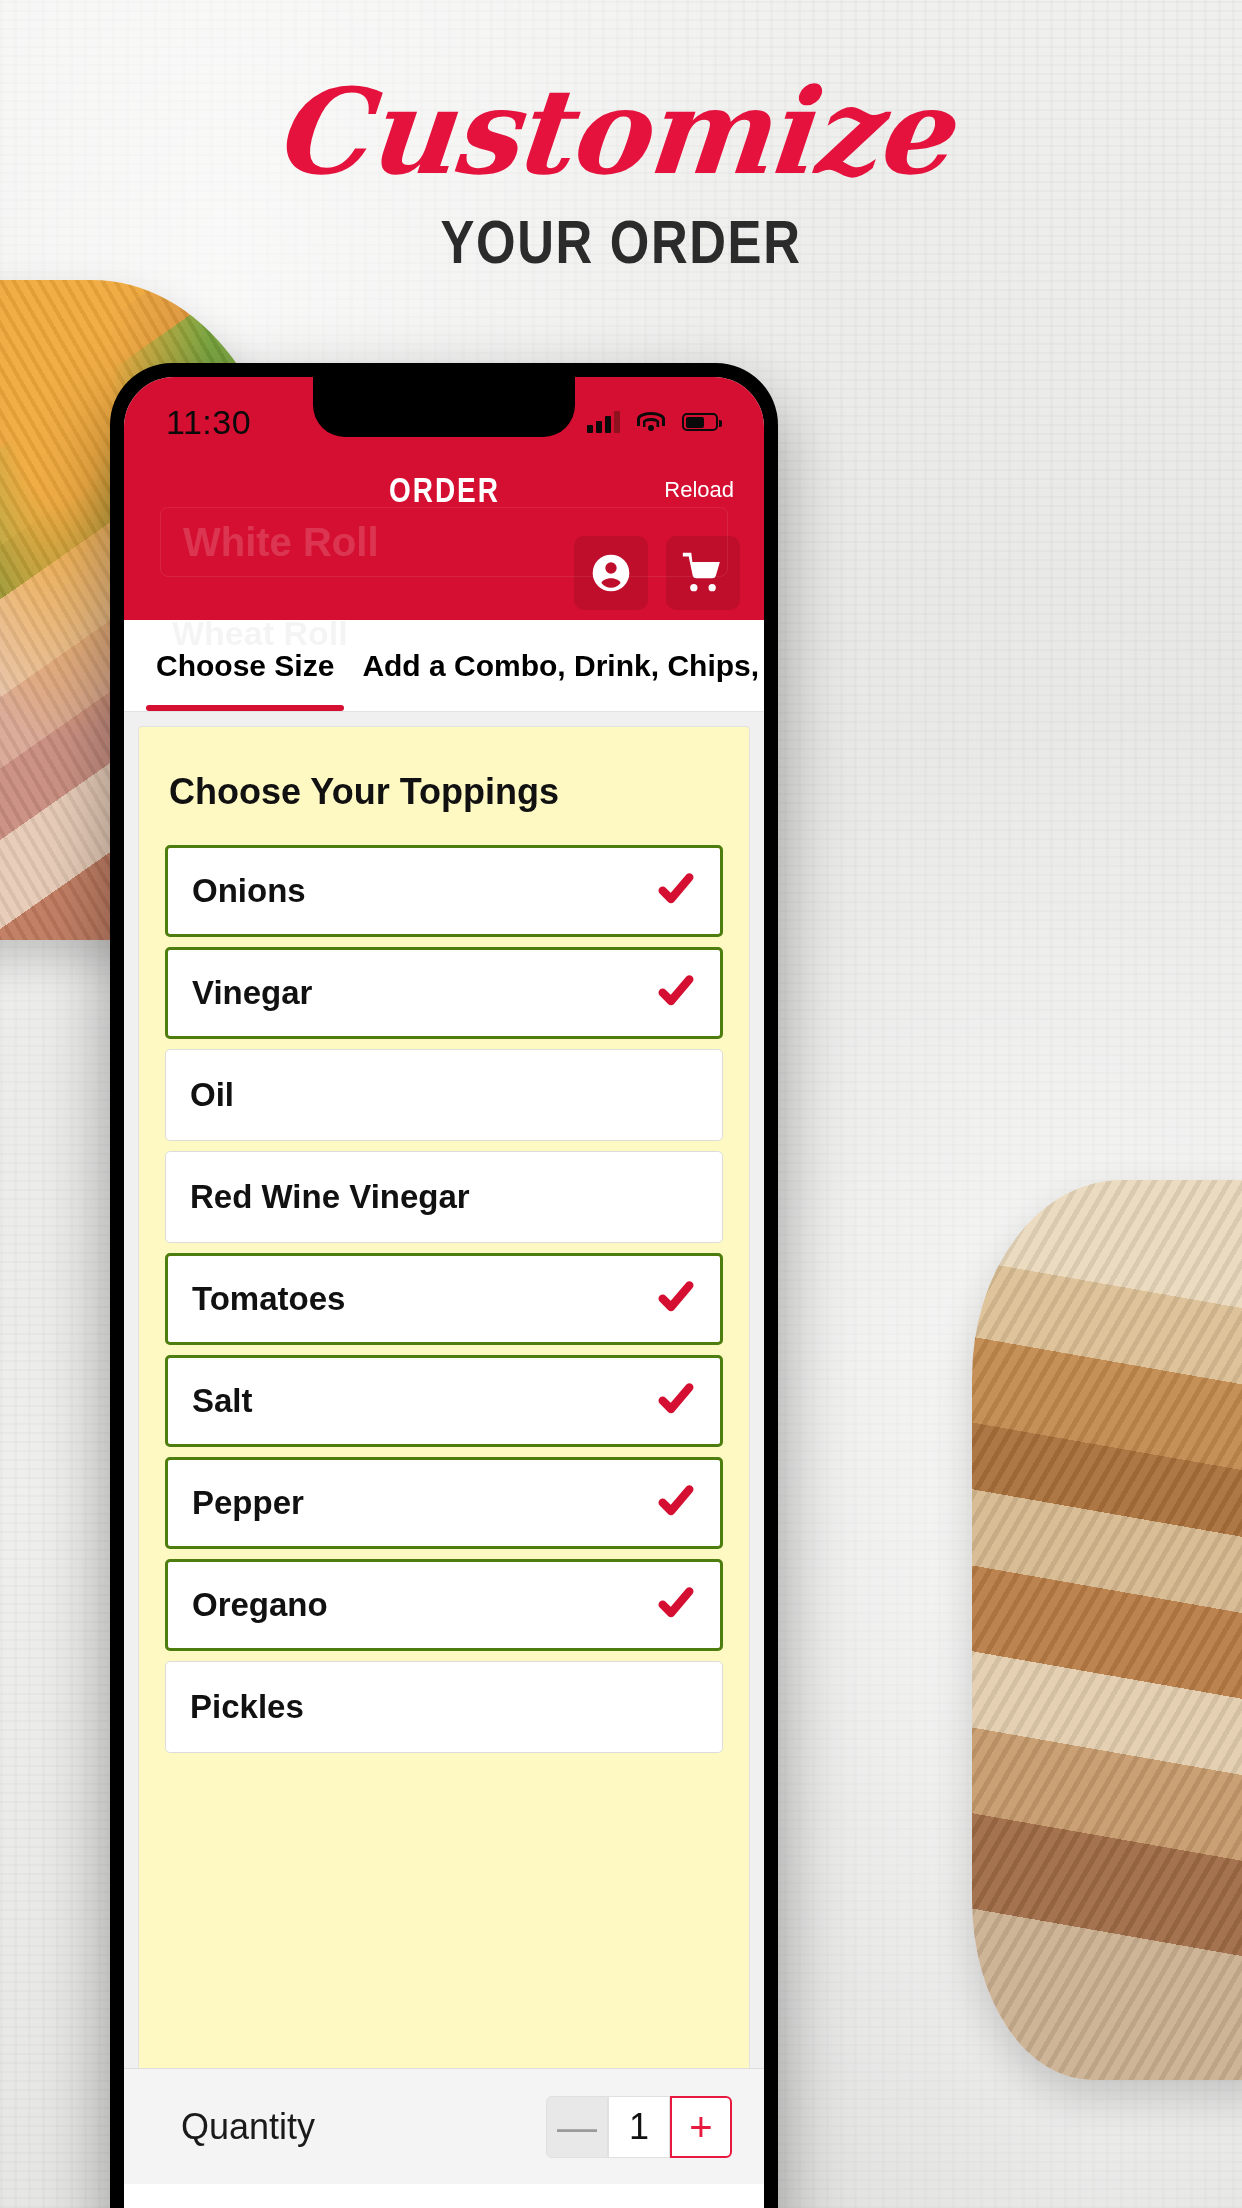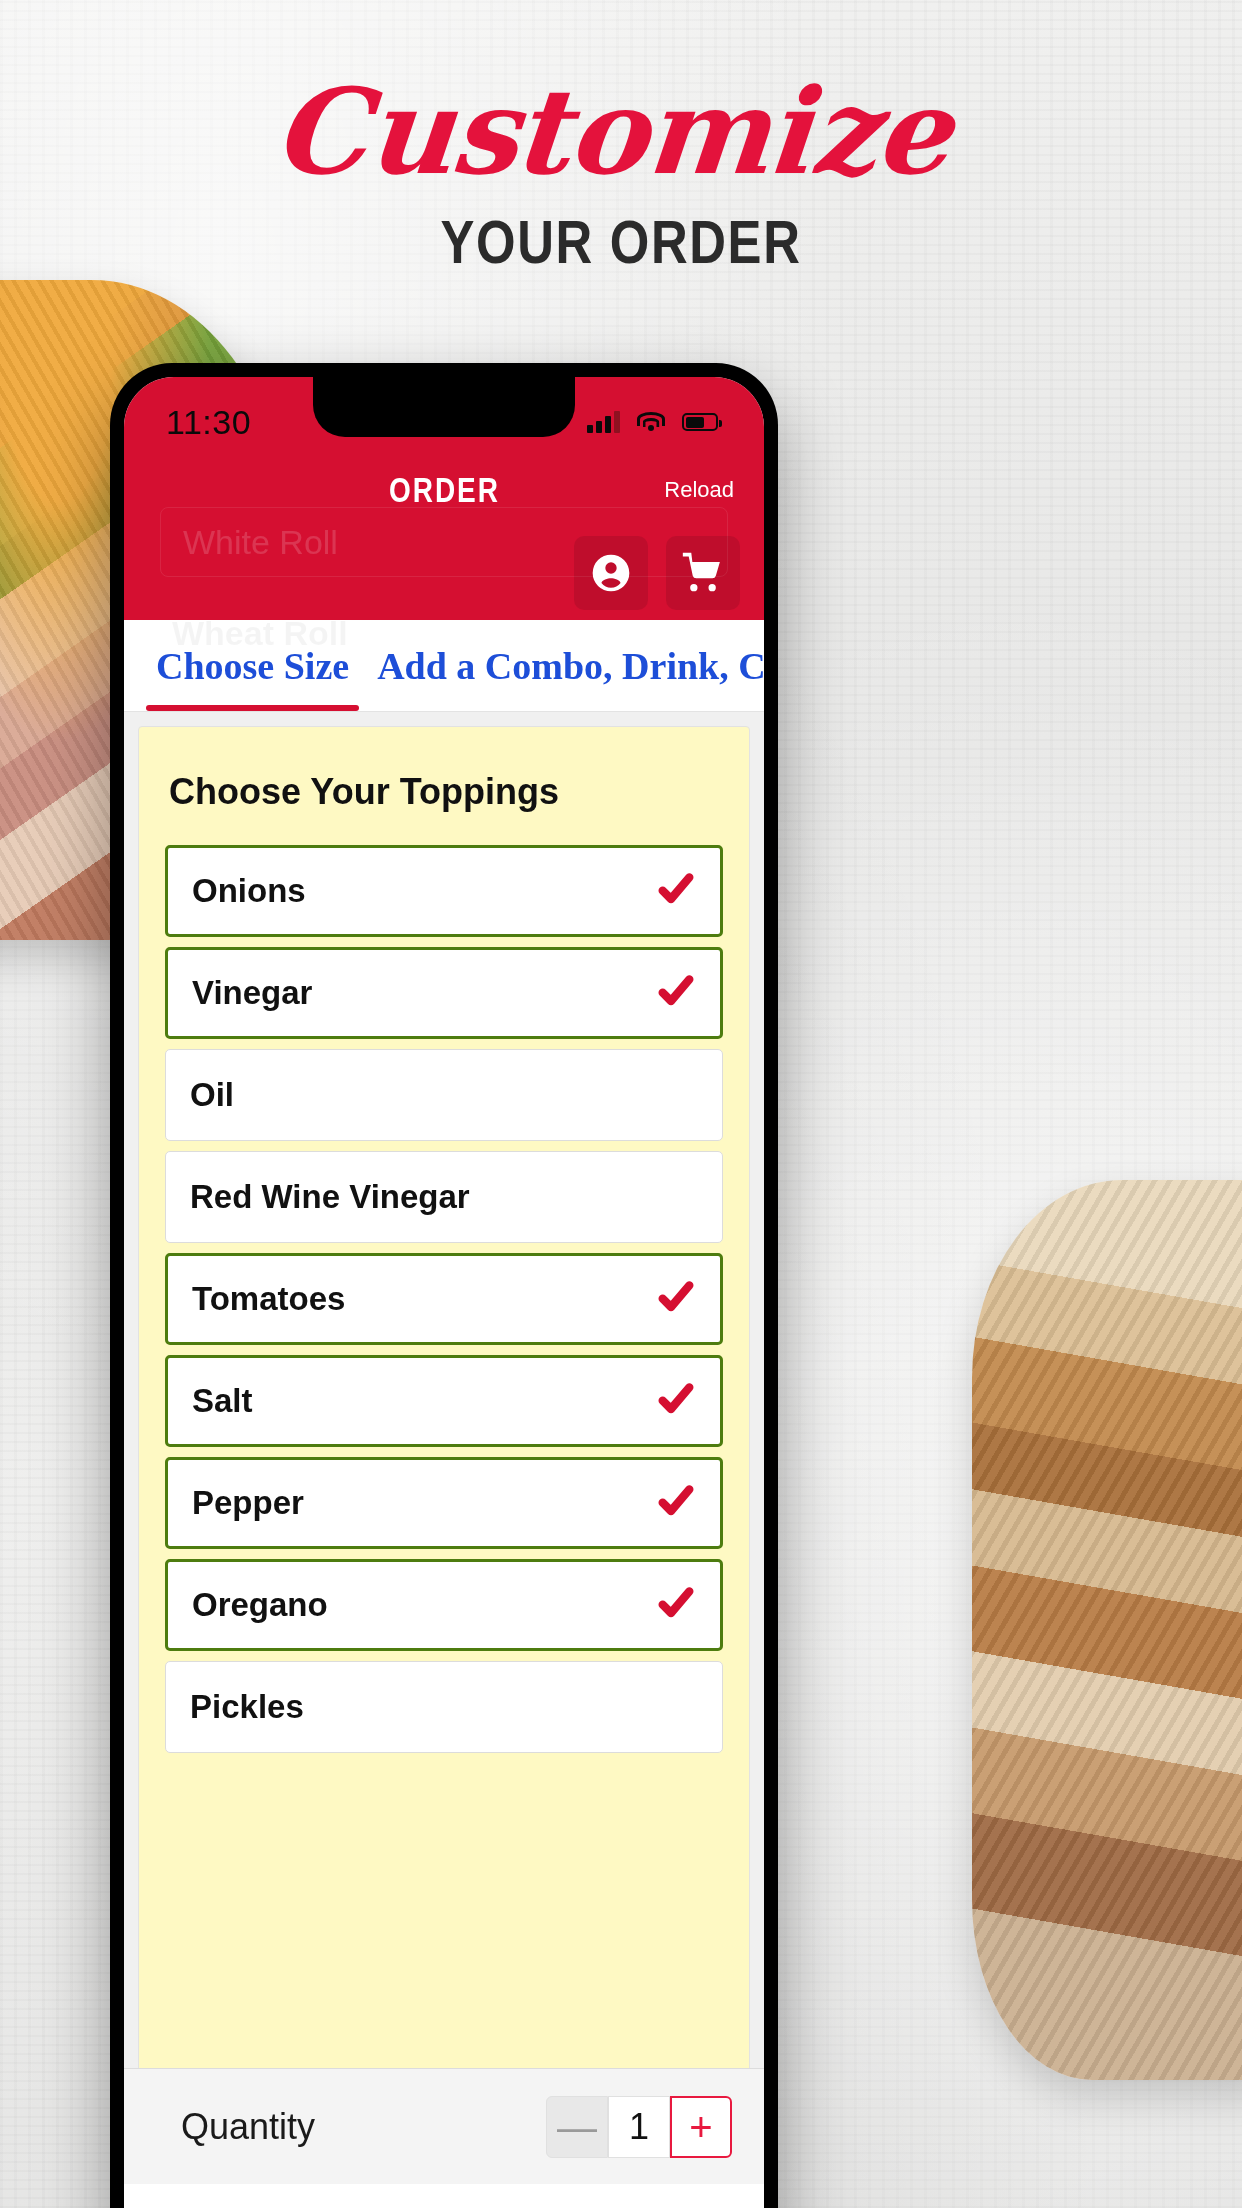--- a/index.html
+++ b/index.html
@@ -160,40 +160,40 @@
     padding-right:24px; gap:18px;
   }
   .ghost-row{
     position:absolute; left:36px; right:36px;
     border:1px solid rgba(255,255,255,.09);
     border-radius:8px; height:70px; display:flex; align-items:center;
     padding-left:22px;
   }
   .ghost-row.r1{ top:-18px; }
   .ghost-txt{
-    color:rgba(255,255,255,.16); font-weight:400; font-size:34px;
+    color:rgba(255,255,255,.16); font-weight:700; font-size:40px;
   }
   .hdr-icon-btn{
     position:relative; z-index:3;
     width:74px; height:74px; border-radius:10px;
     background:rgba(0,0,0,.10);
     display:flex; align-items:center; justify-content:center;
   }
   .hdr-icon-btn svg{ width:44px; height:44px; fill:#fff; }
 
   
   #tabs{
     position:relative; background:#fff; height:92px;
     display:flex; align-items:center; padding:0 18px;
     border-bottom:1px solid #e3e3e3;
   }
   .tab{
-    font-weight:700; font-size:38px; color:#1d4ed8;
+    font-weight:700; font-size:30px; color:#000000;
     padding:0 14px; height:100%; display:flex; align-items:center;
-    position:relative; white-space:nowrap;font-family:Liberation Serif, serif;
+    position:relative; white-space:nowrap;
   }
   .tab.active::after{
     content:""; position:absolute; left:4px; right:4px; bottom:0;
     height:6px; background:#d50f31; border-radius:3px;
   }
   #tab-ghost{
     position:absolute; left:48px; top:-6px;
     color:rgba(0,0,0,.045); font-weight:700; font-size:34px;
   }
 

